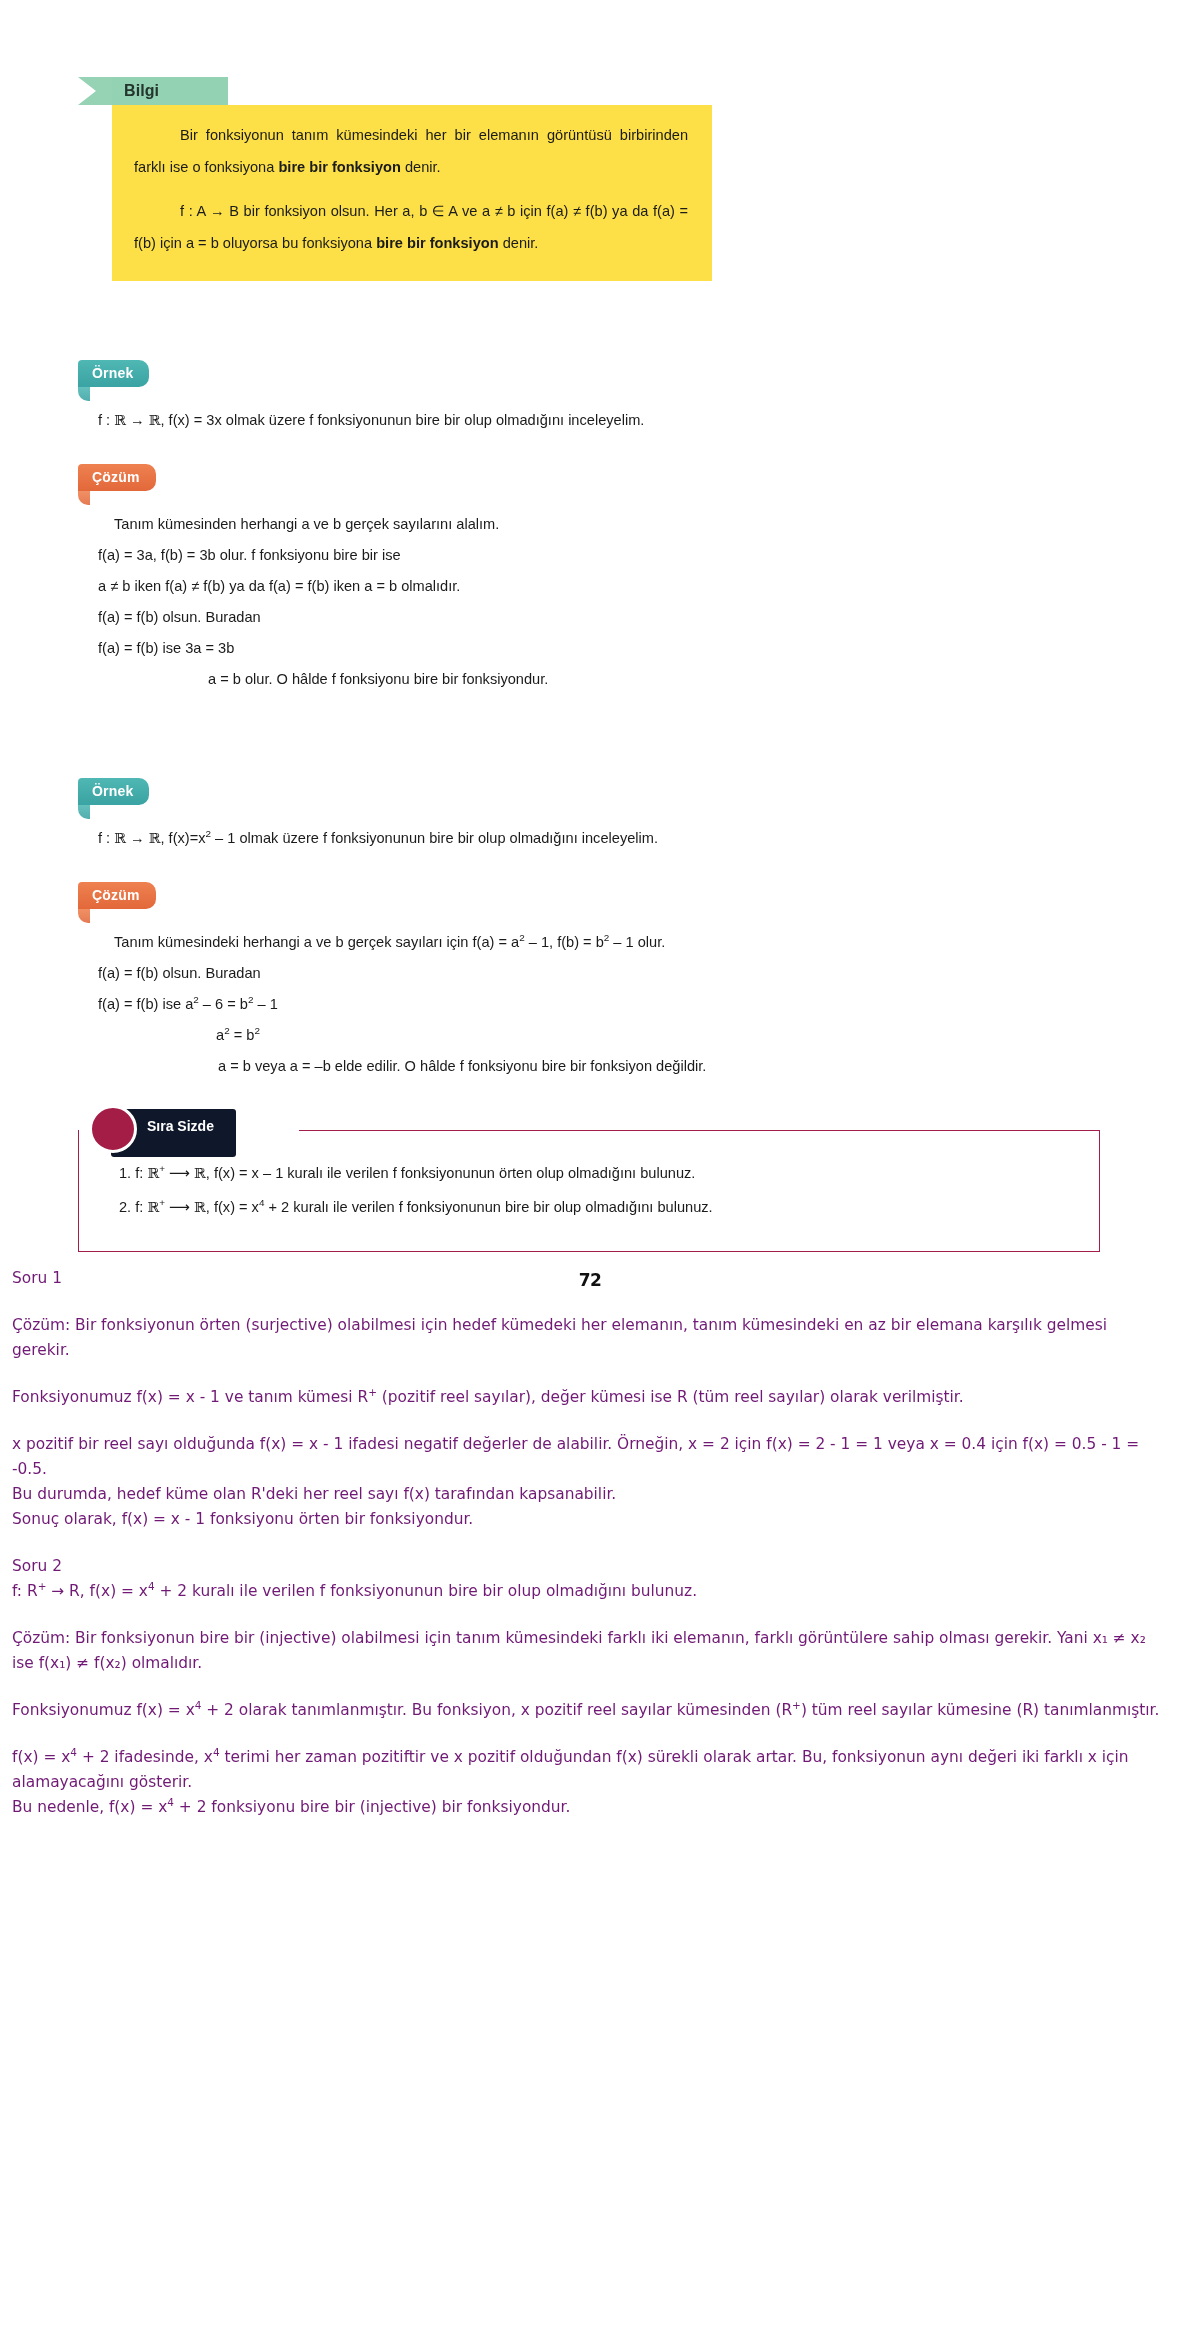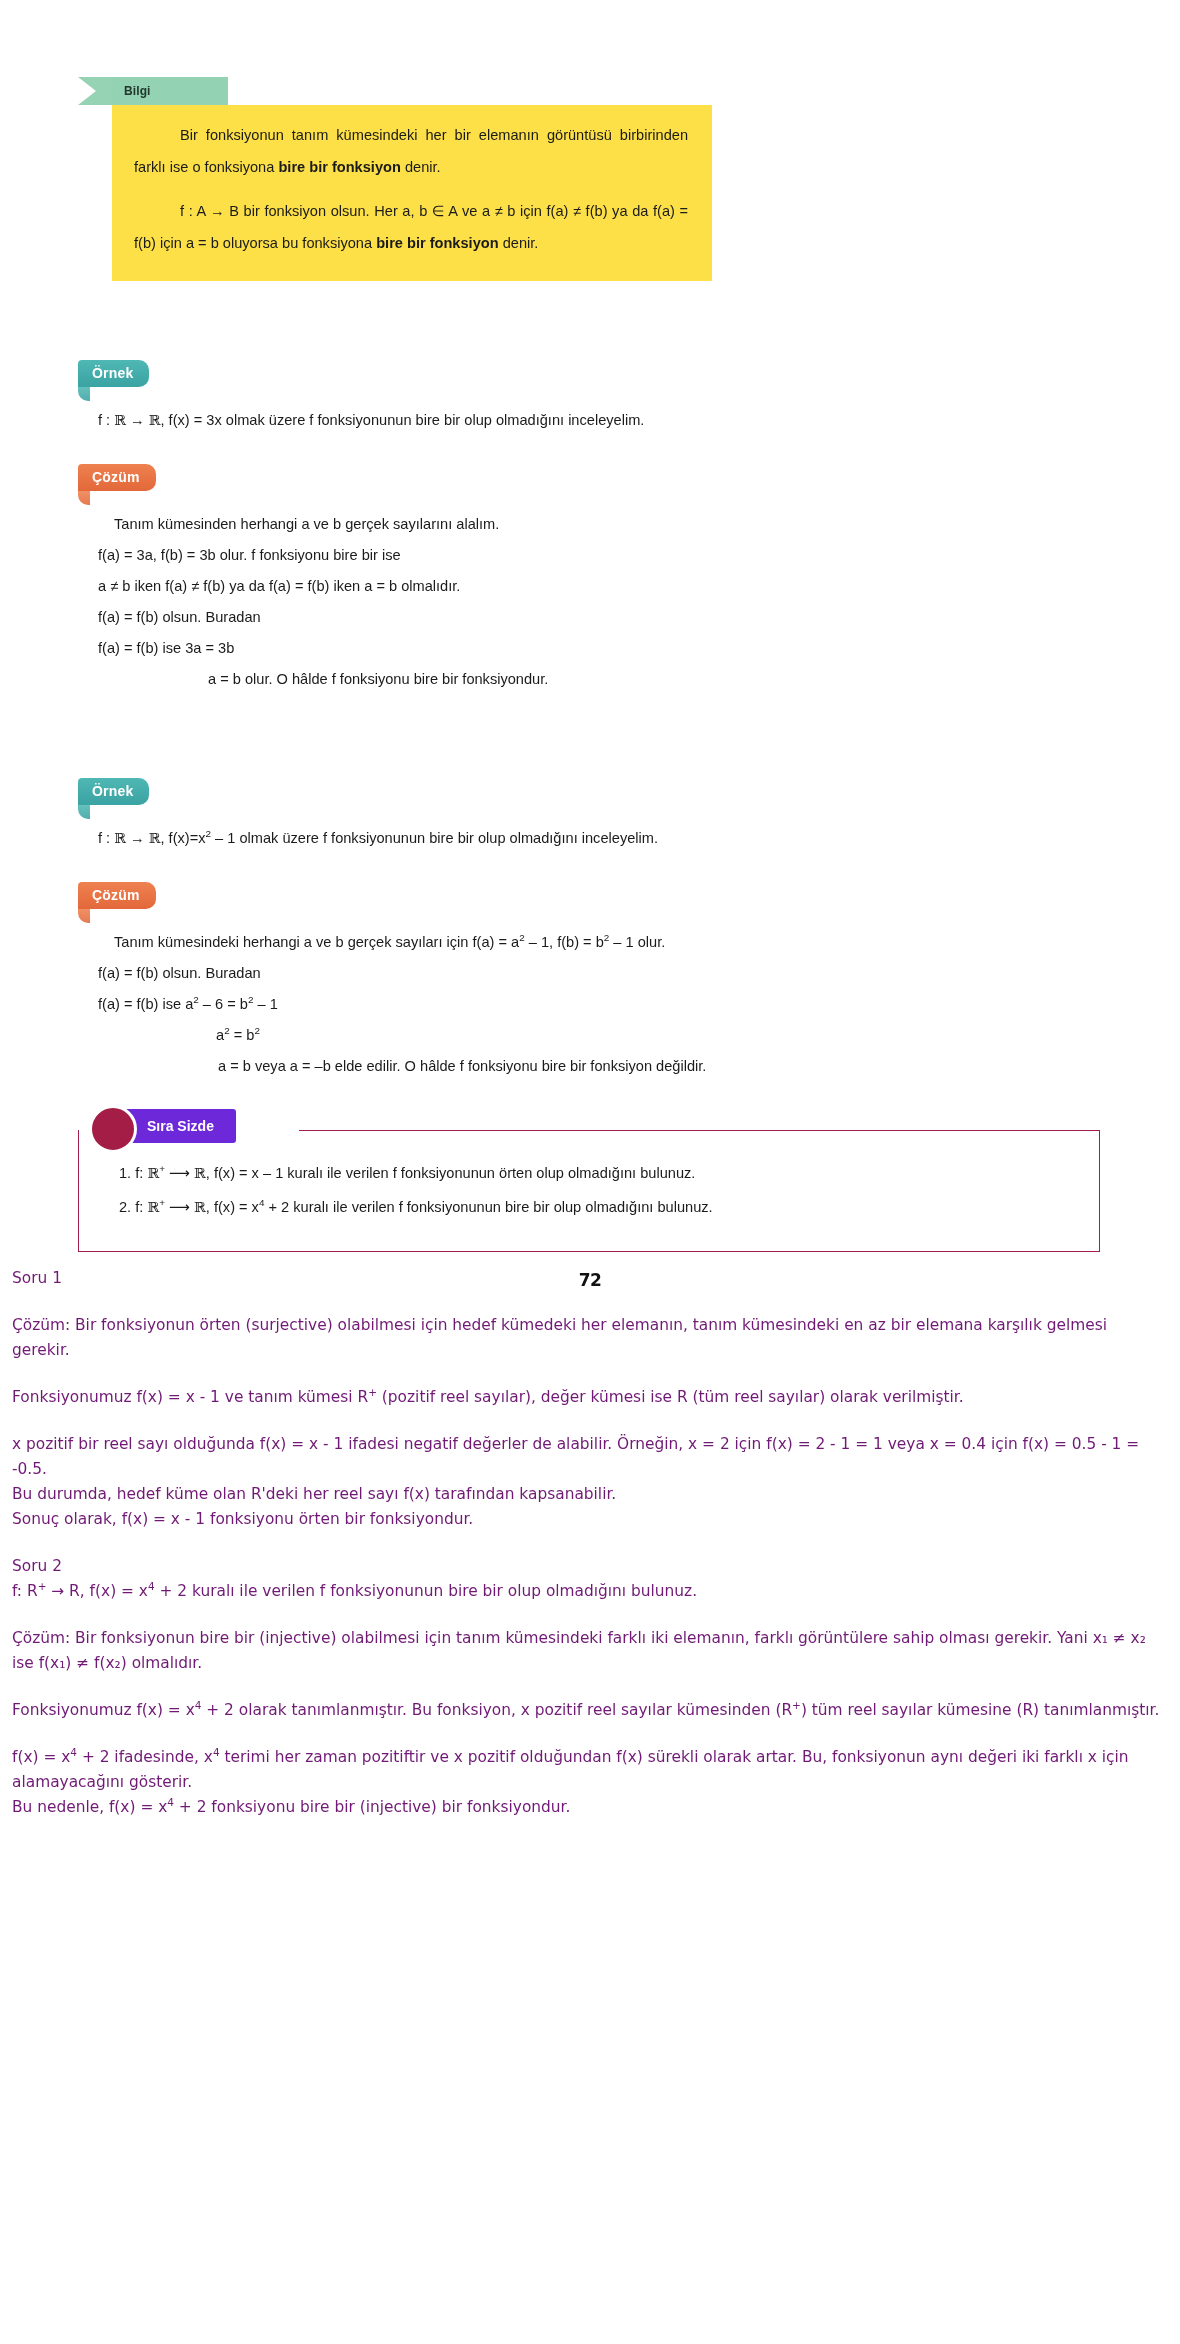--- a/index.html
+++ b/index.html
@@ -59,21 +59,21 @@
   }
   .bilgi-label {
     position: absolute;
     left: 34px;
     top: 0;
     width: 116px;
     height: 28px;
     background: #93d2b3;
     color: #23352c;
     font-weight: bold;
-    font-size: 12px;
+    font-size: 16px;
     line-height: 28px;
     padding-left: 12px;
     box-sizing: border-box;
     letter-spacing: .1px;
   }
   .bilgi-body {
     background: #fde047;
     margin-left: 34px;
     width: 600px;
     box-sizing: border-box;
@@ -155,23 +155,23 @@
   .sira-topline-right {
     position: absolute;
     right: 0; top: 0;
     width: 800px;
     border-top: 1.6px solid #a41d46;
   }
   .sira-label {
     position: absolute;
     left: 32px;
     top: -21px;
-    height: 34px;
+    height: 48px;
     line-height: 34px;
-    background: #6d28d9;
+    background: #0f172a;
     color: #fff;
     font-size: 14px;
     font-weight: bold;
     padding: 0 22px 0 36px;
     border-radius: 3px 3px 3px 3px;
     z-index: 3;
   }
   .sira-circle {
     position: absolute;
     left: 10px;

